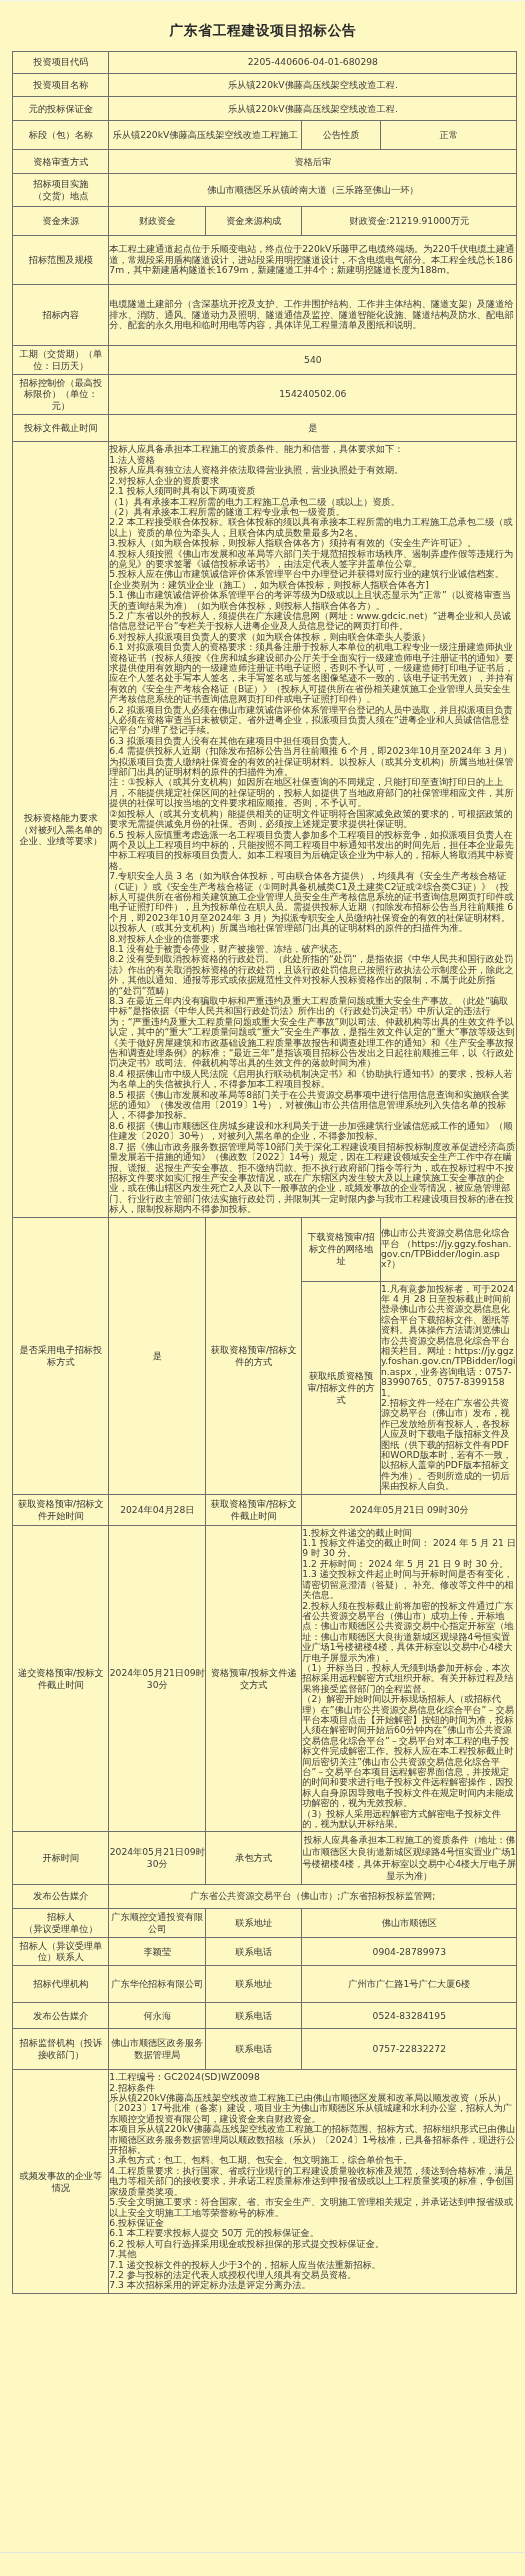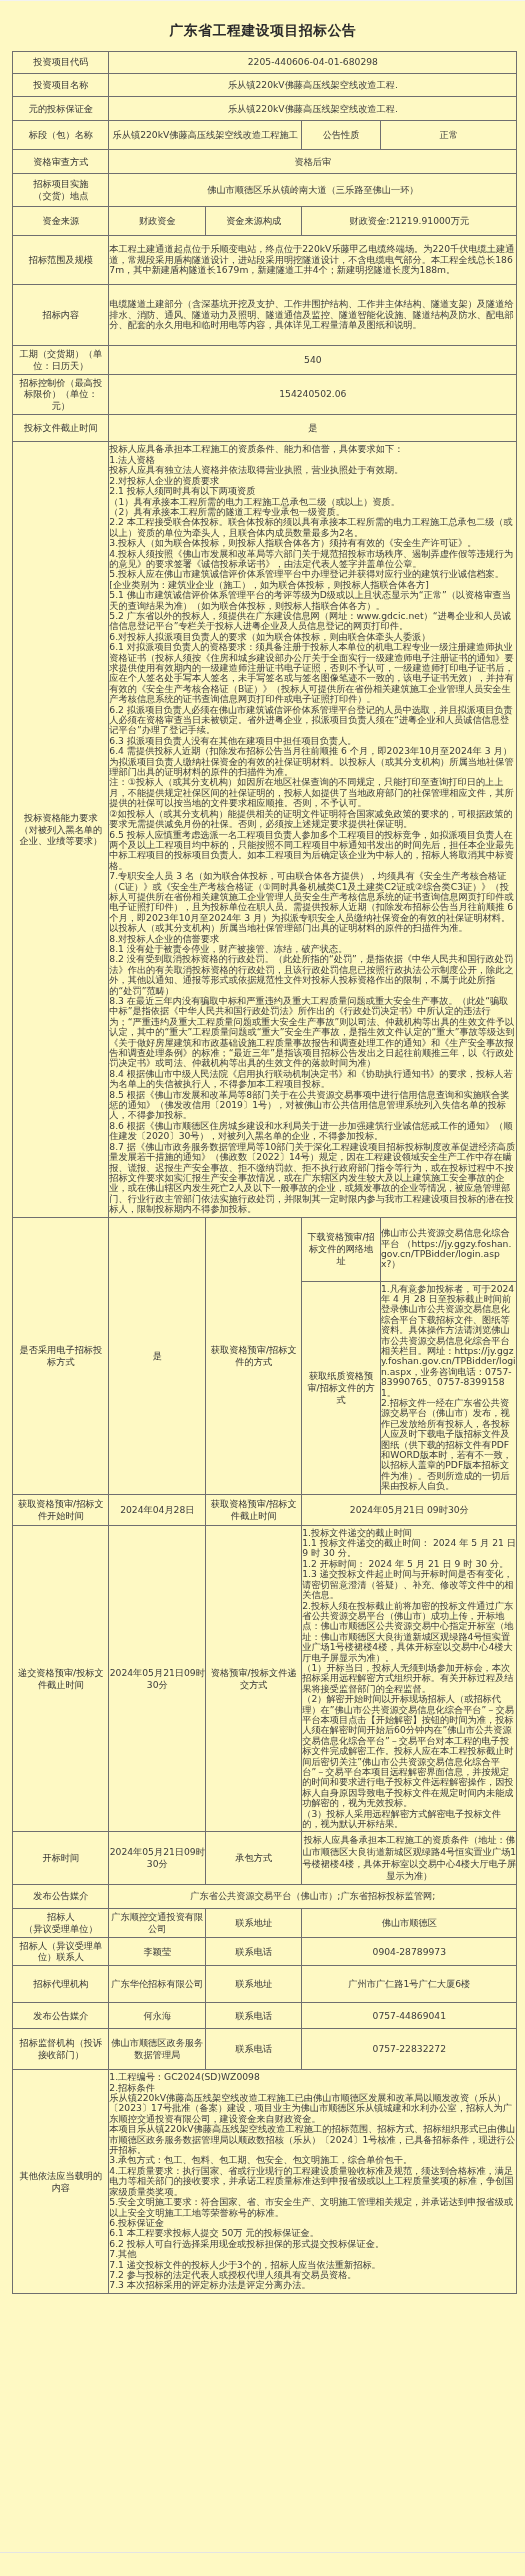--- a/index.html
+++ b/index.html
@@ -214,32 +214,32 @@
       <td class="lbl">招标代理机构</td>
       <td class="val">广东华伦招标有限公司</td>
       <td class="lbl">联系地址</td>
       <td class="val" colspan="2">广州市广仁路1号广仁大厦6楼</td>
     </tr>
 
     <tr style="height:26px">
       <td class="lbl">发布公告媒介</td>
       <td class="val">何永海</td>
       <td class="lbl">联系电话</td>
-      <td class="val" colspan="2">0757-44869041</td>
+      <td class="val" colspan="2">0524-83284195</td>
     </tr>
 
     <tr style="height:41px">
       <td class="lbl">招标监督机构（投诉接收部门）</td>
       <td class="val">佛山市顺德区政务服务数据管理局</td>
       <td class="lbl">联系电话</td>
       <td class="val" colspan="2">0757-22832272</td>
     </tr>
 
     <tr>
-      <td class="lbl">其他依法应当载明的内容</td>
+      <td class="lbl">或频发事故的企业等情况</td>
       <td class="txt" colspan="4">1.工程编号：GC2024(SD)WZ0098
 2.招标条件
 乐从镇220kV佛藤高压线架空线改造工程施工已由佛山市顺德区发展和改革局以顺发改资（乐从）〔2023〕17号批准（备案）建设，项目业主为佛山市顺德区乐从镇城建和水利办公室，招标人为广东顺控交通投资有限公司，建设资金来自财政资金。
 本项目乐从镇220kV佛藤高压线架空线改造工程施工的招标范围、招标方式、招标组织形式已由佛山市顺德区政务服务数据管理局以顺政数招核（乐从）〔2024〕1号核准，已具备招标条件，现进行公开招标。
 3.承包方式：包工、包料、包工期、包安全、包文明施工，综合单价包干。
 4.工程质量要求：执行国家、省或行业现行的工程建设质量验收标准及规范，须达到合格标准，满足电力等相关部门的接收要求，并承诺工程质量标准达到申报省级或以上工程质量奖项的标准，争创国家级质量类奖项。
 5.安全文明施工要求：符合国家、省、市安全生产、文明施工管理相关规定，并承诺达到申报省级或以上安全文明施工工地等荣誉称号的标准。
 6.投标保证金
 6.1 本工程要求投标人提交 50万 元的投标保证金。
 6.2 投标人可自行选择采用现金或投标担保的形式提交投标保证金。

